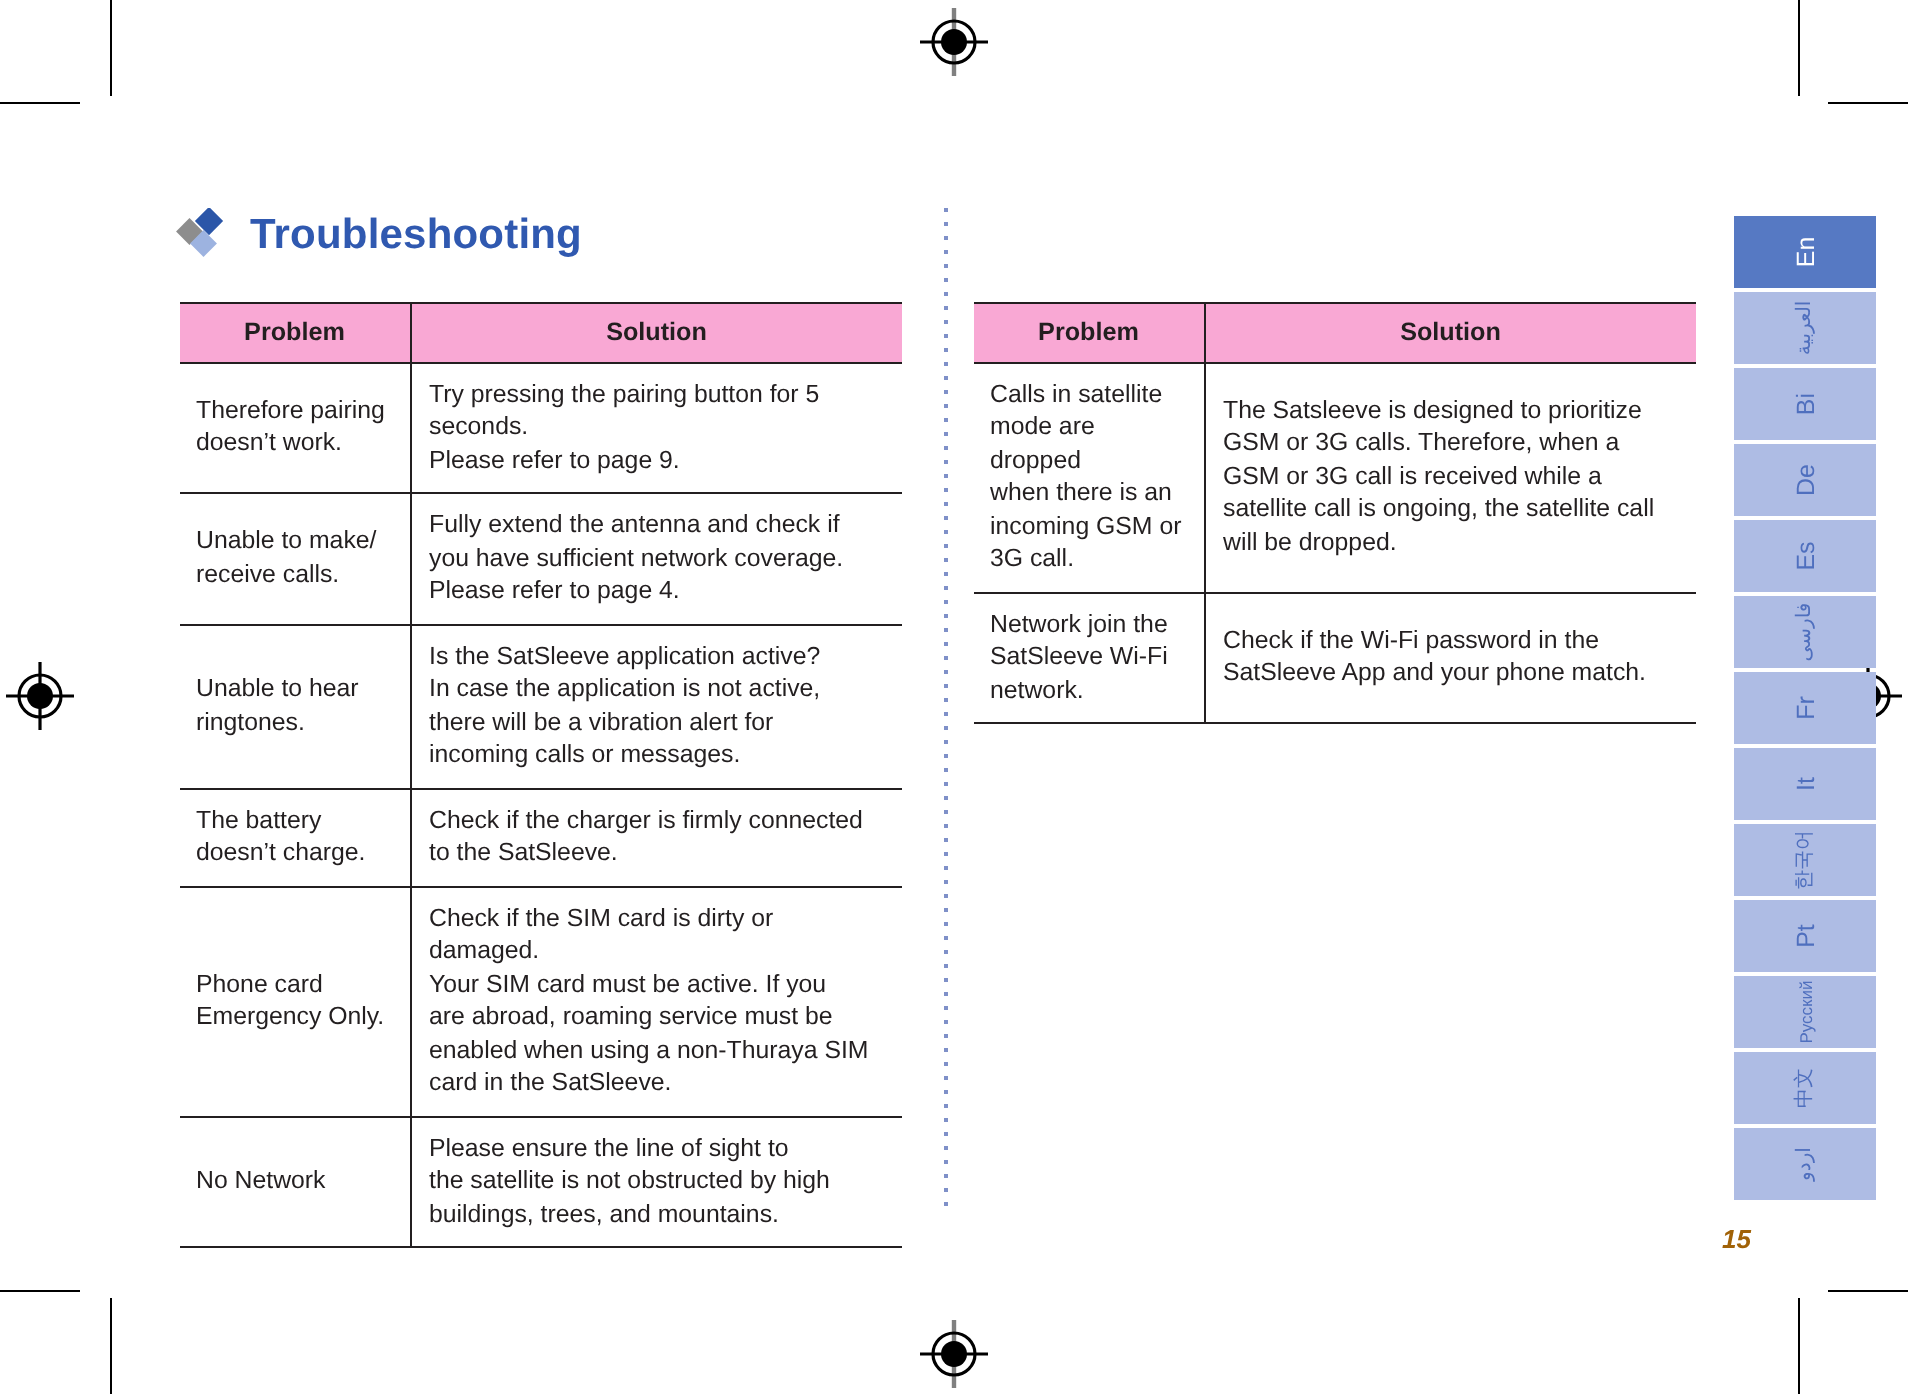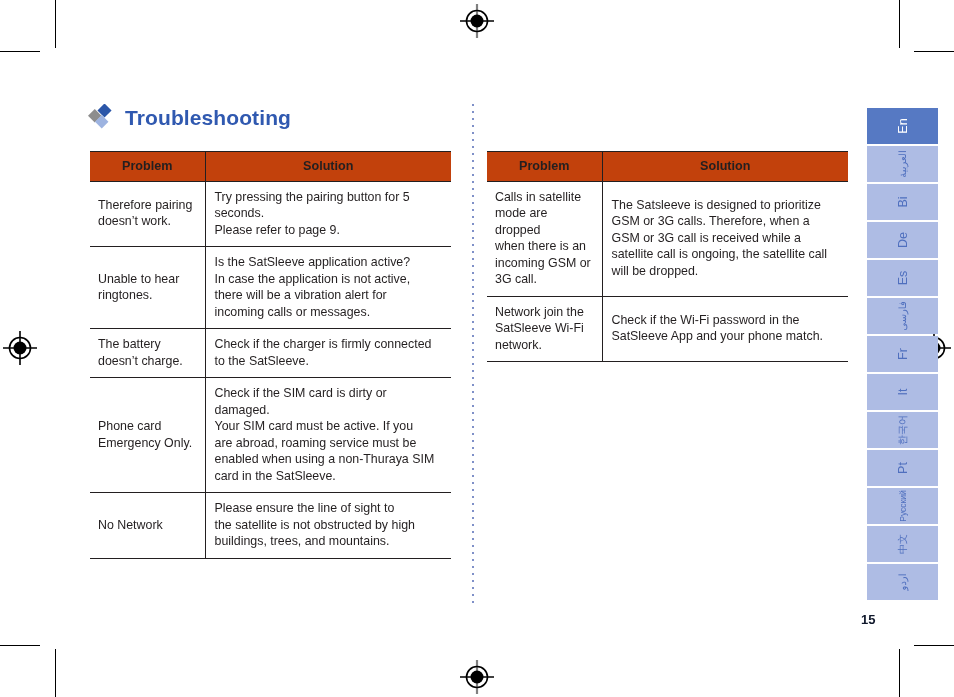--- a/index.html
+++ b/index.html
@@ -88,21 +88,21 @@
   .tbl col.c-solution { width: 246px; }
 
   .tbl th, .tbl td {
     border: 0;
     vertical-align: middle;
     padding: 7px 8px 8px 8px;
     text-align: left;
     white-space: pre-line;
   }
   .tbl thead th {
-    background: #c2410c;
+    background: #f9a8d4;
     font-weight: bold;
     text-align: center;
     font-size: 12.6px;
     padding-top: 6px;
     padding-bottom: 6px;
     border-top: 1.4px solid #231f20;
     border-bottom: 1.4px solid #231f20;
   }
   .tbl thead th.col-sep { border-left: 1.2px solid #231f20; margin-top: 22px; }
   .tbl tbody td { border-bottom: 1.2px solid #231f20; }
@@ -139,21 +139,22 @@
   .lang-tab.active .lbl { color: #ffffff; }
   .lang-tab .lbl.small { font-size: 10px; }
   .lang-tab .lbl.tiny  { font-size: 8.5px; }
 
   .page-number {
     position: absolute;
     left: 861px;
     top: 612px;
     font-size: 13px;
     font-weight: bold;
-    color: #0f172a;
+    color: #a16207;
+    font-style: italic;
   }
 </style>
 </head>
 <body>
 
 <div class="page">
 
   <div class="crop-mark crop-v" style="left:55px;  top:0px;"></div>
   <div class="crop-mark crop-h" style="left:0px;   top:51px;"></div>
   <div class="crop-mark crop-v" style="left:899px; top:0px;"></div>
@@ -220,20 +221,27 @@
         <th class="col-sep">Solution</th>
       </tr>
     </thead>
     <tbody>
       <tr>
         <td>Therefore pairing
 doesn’t work.</td>
         <td class="col-sep c-sol">Try pressing the pairing button for 5
 seconds.
 Please refer to page 9.</td>
+      </tr>
+      <tr>
+        <td>Unable to  make/
+receive calls.</td>
+        <td class="col-sep c-sol">Fully extend the antenna and check if
+you have sufficient network coverage.
+Please refer to page 4.</td>
       </tr>
       <tr>
         <td>Unable to hear
 ringtones.</td>
         <td class="col-sep c-sol">Is the SatSleeve application active?
 In case the application is not active,
 there will be a vibration alert for
 incoming calls or messages.</td>
       </tr>
       <tr>

